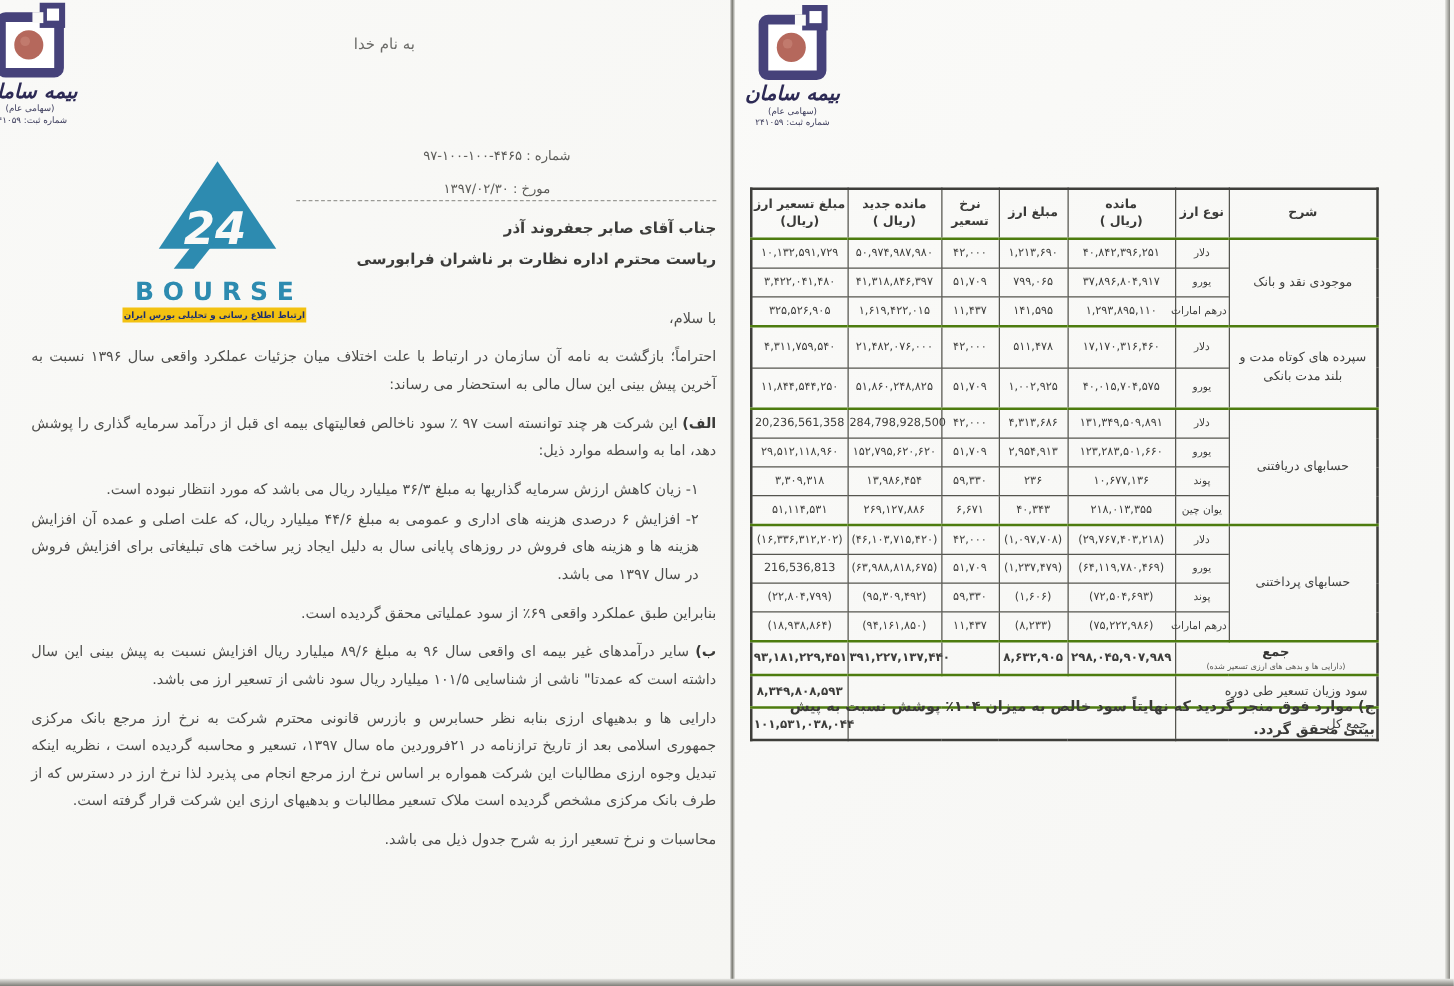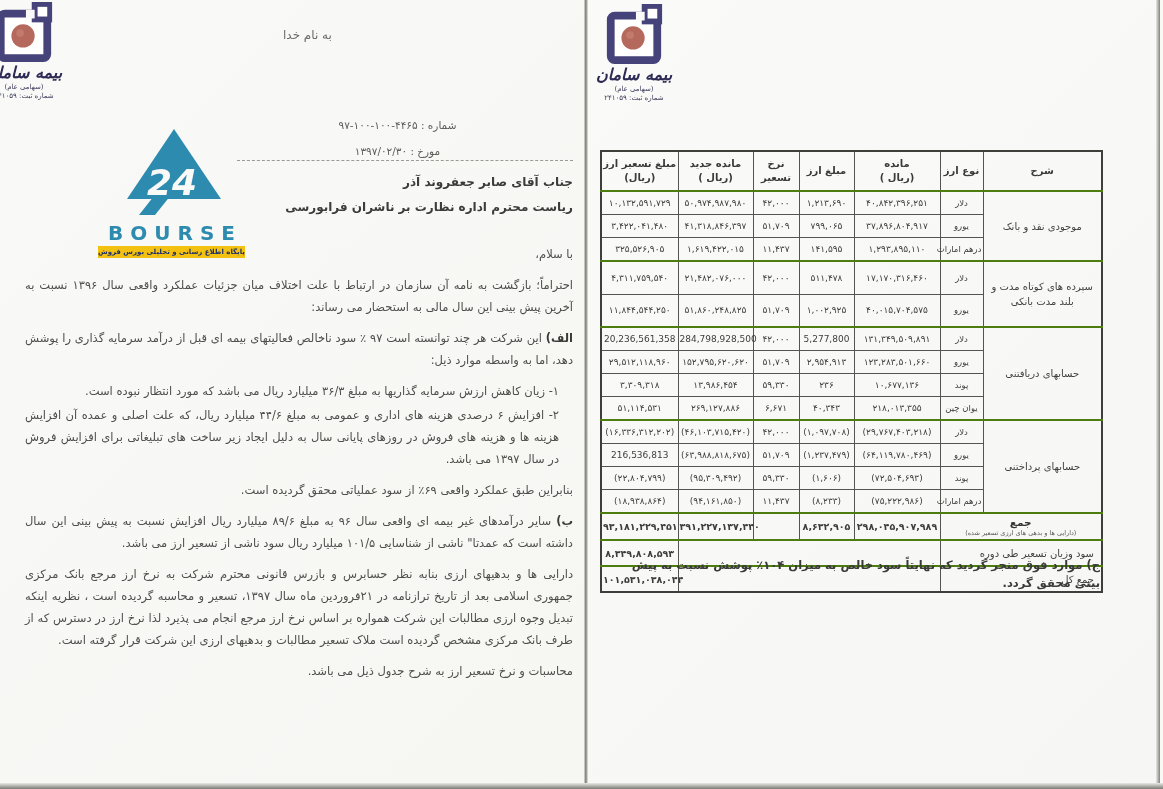--- a/index.html
+++ b/index.html
@@ -117,21 +117,21 @@
       <div>ریاست محترم اداره نظارت بر ناشران فرابورسی</div>
     </div>
 
     <div class="bourse">
       <svg width="110" height="90" viewBox="0 0 110 90">
         <polygon points="57,2 104,72 10,72" fill="#2d8bb0"></polygon>
         <polygon points="22,88 44,60 54,68 38,88" fill="#2d8bb0"></polygon>
         <text x="30" y="68" font-family="DejaVu Sans, sans-serif" font-size="36" font-style="italic" font-weight="bold" fill="#f9f9f7">24</text>
       </svg>
       <div class="bourse-word">BOURSE</div>
-      <div class="bourse-tag">پایگاه اطلاع رسانی و تحلیلی بورس فروش</div>
+      <div class="bourse-tag">ارتباط اطلاع رسانی و تحلیلی بورس ایران</div>
     </div>
 
     <div class="letter-body">
         <p>با سلام،</p>
         <p>احتراماً؛ بازگشت به نامه آن سازمان در ارتباط با علت اختلاف میان جزئیات عملکرد واقعی سال ۱۳۹۶ نسبت به آخرین پیش بینی این سال مالی به استحضار می رساند:</p>
         <p><b>الف)</b> این شرکت هر چند توانسته است ۹۷ ٪ سود ناخالص فعالیتهای بیمه ای قبل از درآمد سرمایه گذاری را پوشش دهد، اما به واسطه موارد ذیل:</p>
         <p class="indent">۱- زیان کاهش ارزش سرمایه گذاریها به مبلغ ۳۶/۳ میلیارد ریال می باشد که مورد انتظار نبوده است.</p>
         <p class="indent">۲- افزایش ۶ درصدی هزینه های اداری و عمومی به مبلغ ۴۴/۶ میلیارد ریال، که علت اصلی و عمده آن افزایش هزینه ها و هزینه های فروش در روزهای پایانی سال به دلیل ایجاد زیر ساخت های تبلیغاتی برای افزایش فروش در سال ۱۳۹۷ می باشد.</p>
         <p class="after-list">بنابراین طبق عملکرد واقعی ۶۹٪ از سود عملیاتی محقق گردیده است.</p>
         <p><b>ب)</b> سایر درآمدهای غیر بیمه ای واقعی سال ۹۶ به مبلغ ۸۹/۶ میلیارد ریال افزایش نسبت به پیش بینی این سال داشته است که عمدتا" ناشی از شناسایی ۱۰۱/۵ میلیارد ریال سود ناشی از تسعیر ارز می باشد.</p>
@@ -218,21 +218,21 @@
           <td class="num">۴۰,۰۱۵,۷۰۴,۵۷۵</td>
           <td class="num">۱,۰۰۲,۹۲۵</td>
           <td class="num">۵۱,۷۰۹</td>
           <td class="num">۵۱,۸۶۰,۲۴۸,۸۲۵</td>
           <td class="num">۱۱,۸۴۴,۵۴۴,۲۵۰</td>
         </tr>
         <tr class="gs">
           <td class="desc" rowspan="4">حسابهای دریافتنی</td>
           <td class="cur">دلار</td>
           <td class="num">۱۳۱,۳۴۹,۵۰۹,۸۹۱</td>
-          <td class="num">5,277,800</td>
+          <td class="num">۴,۳۱۳,۶۸۶</td>
           <td class="num">۴۲,۰۰۰</td>
           <td class="num">284,798,928,500</td>
           <td class="num">20,236,561,358</td>
         </tr>
         <tr>
           <td class="cur">یورو</td>
           <td class="num">۱۲۳,۲۸۳,۵۰۱,۶۶۰</td>
           <td class="num">۲,۹۵۴,۹۱۳</td>
           <td class="num">۵۱,۷۰۹</td>
           <td class="num">۱۵۲,۷۹۵,۶۲۰,۶۲۰</td>

